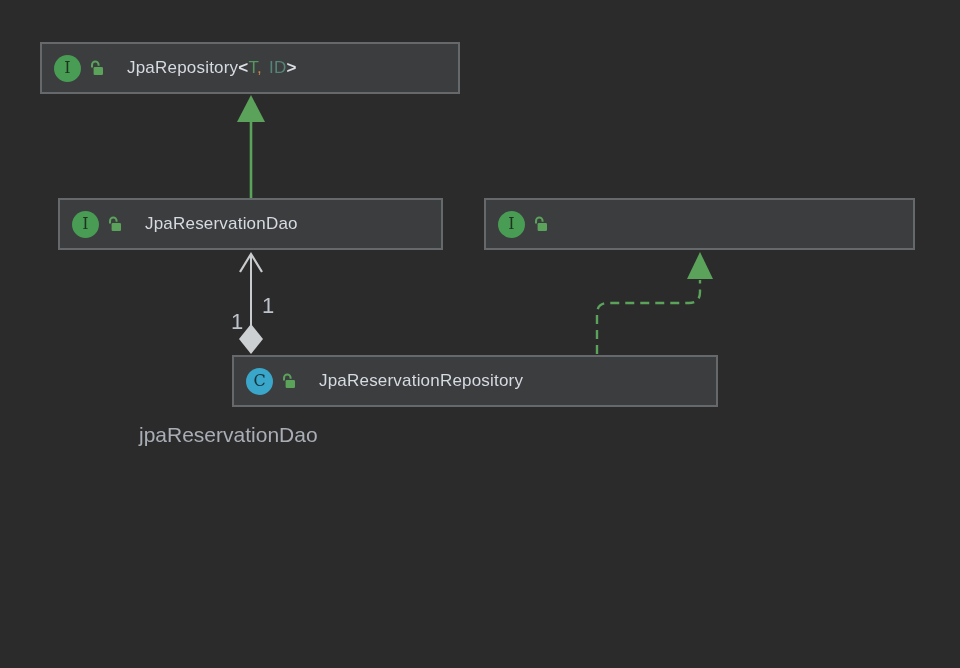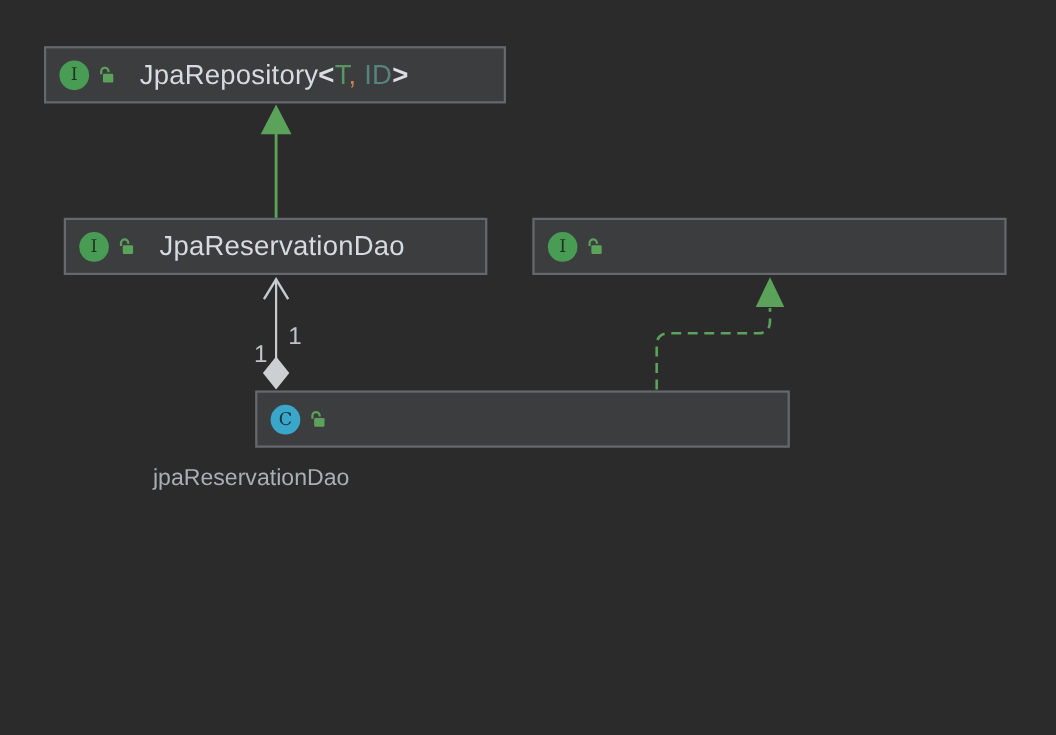--- a/index.html
+++ b/index.html
@@ -38,21 +38,21 @@
     font-family: "DejaVu Serif", serif;
     font-size: 16px;
     font-weight: 500;
     line-height: 1;
   }
   .icon-interface { background: #499C54; color: #1E3320; }
   .icon-class    { background: #3AA6C9; color: #14333C; }
   .lock-icon { margin-left: 8px; flex: 0 0 16px; }
   .node-title {
     margin-left: 22px;
-    font-size: 25px;
+    font-size: 17px;
     color: #D6DAE1;
     white-space: nowrap;
     letter-spacing: 0.2px;
     text-align: right;
   }
   .g-bracket { color: #DCE0E6; font-weight: bold; }
   .g-t      { color: #579661; }
   .g-comma  { color: #CE8248; margin-right: 7px; }
   .g-id     { color: #578479; }
   .edges {
@@ -113,20 +113,21 @@
   </div>
 
   <div class="node" style="left:232px; top:355px; width:486px;">
     <span class="icon-circle icon-class">
       <span>C</span>
     </span>
     <svg class="lock-icon" width="16" height="16" viewBox="0 0 16 16">
       <path d="M3 7.6 V4.9 A3.3 3.3 0 0 1 9.6 4.9 V5.7" stroke="#5BA25B" stroke-width="2" fill="none"></path>
       <rect x="4.6" y="7" width="9.4" height="8" rx="1.2" fill="#5BA25B"></rect>
     </svg>
+    <span class="node-title">JpaReservationRepository</span>
   </div>
 
   <svg class="edges">
 
     <g>
       <line x1="251" y1="198" x2="251" y2="118" stroke="#5BA25B" stroke-width="2.6"></line>
       <polygon points="251,95 237,122 265,122" fill="#5BA25B"></polygon>
     </g>
 
     <g>

